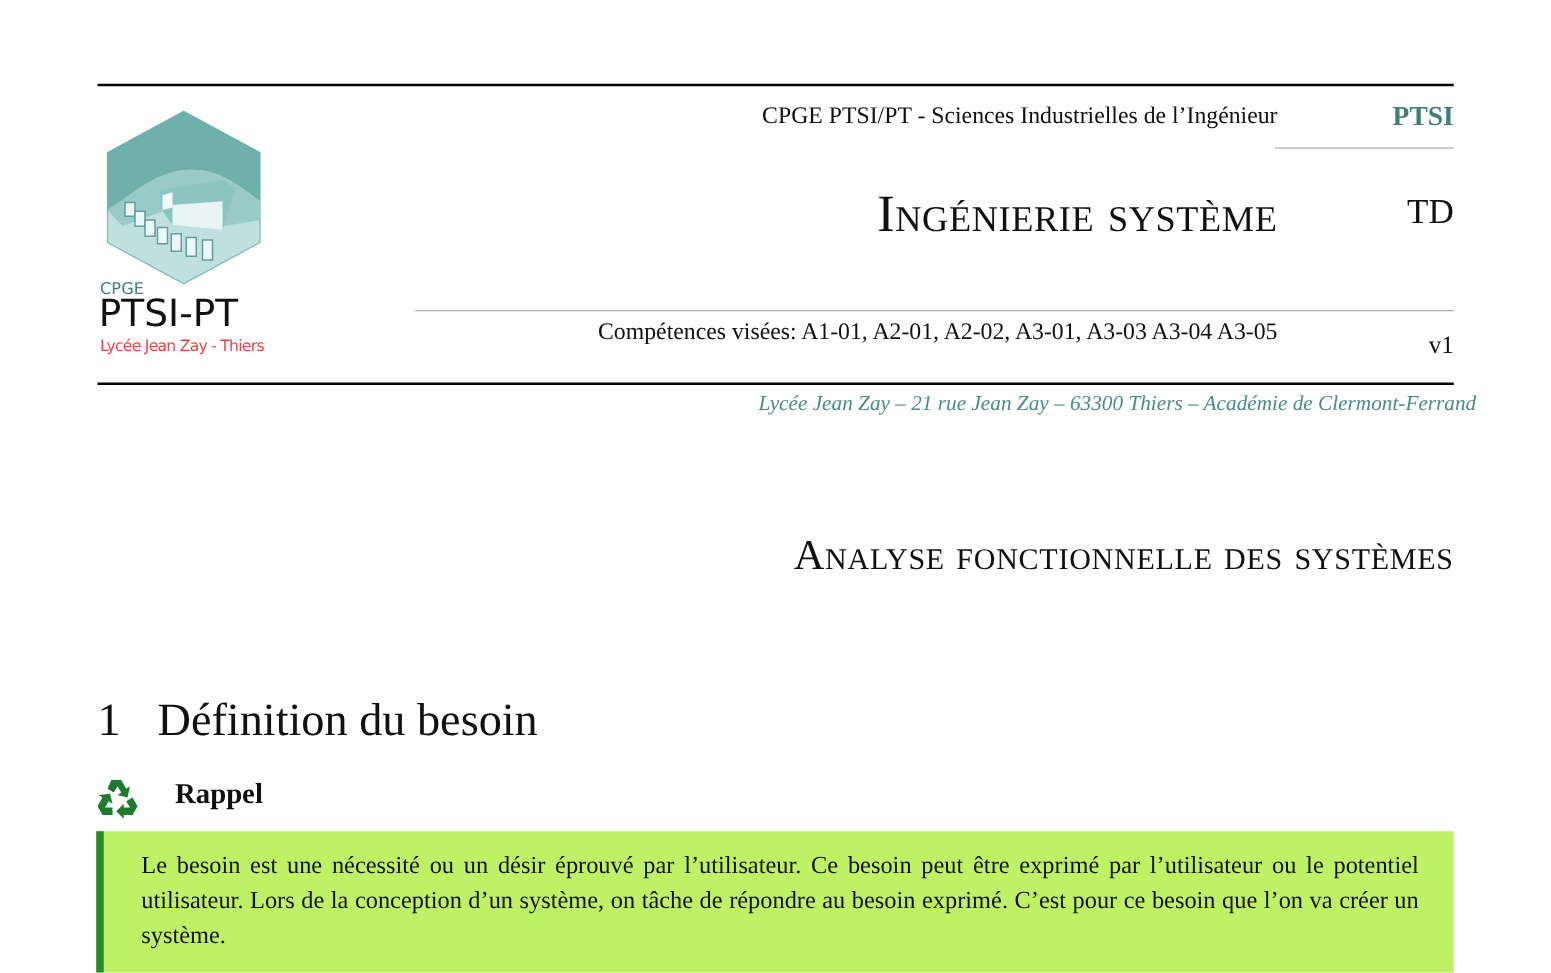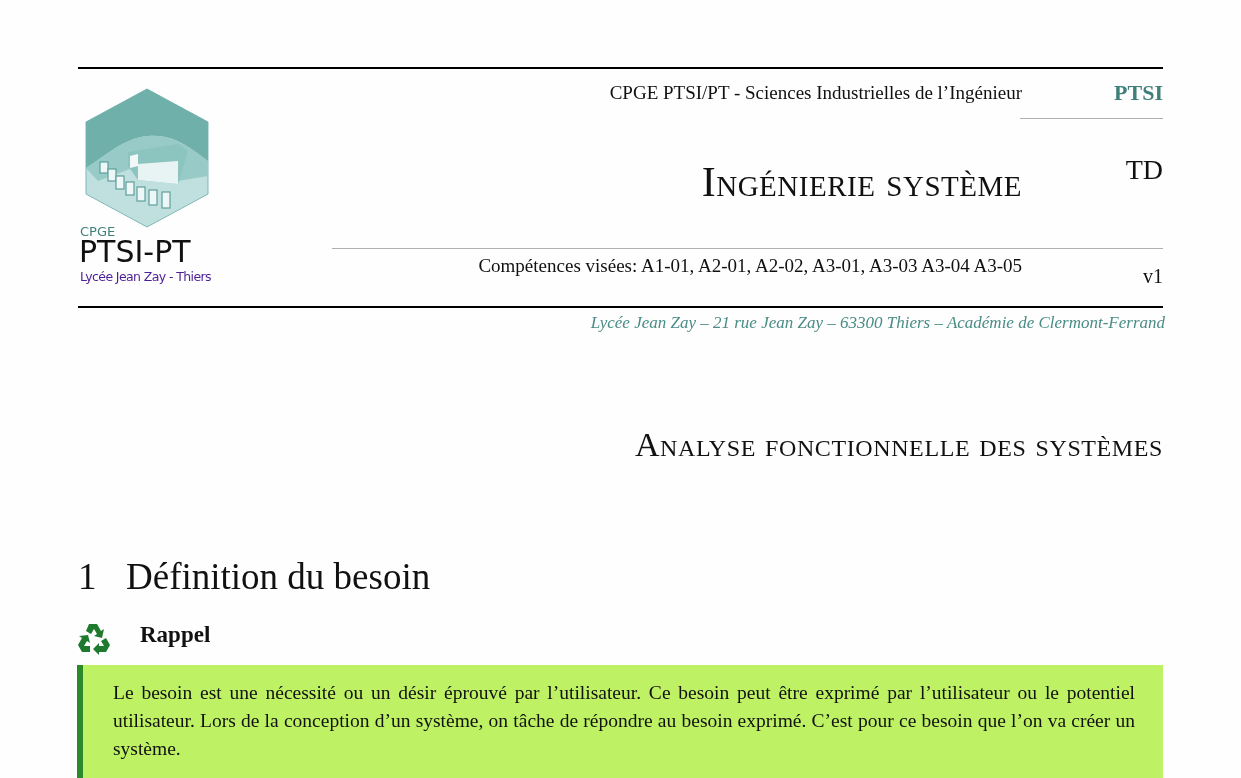--- a/index.html
+++ b/index.html
@@ -4,26 +4,26 @@
   <style>
     html, body { margin: 0; padding: 0; background: #fefefe; }
     body { width: 1241px; height: 778px; position: relative; overflow: hidden; font-family: "Liberation Serif", "DejaVu Serif", serif; color: #111; }
     .rule { position: absolute; background: #000; }
     .thin { position: absolute; background: #b0b0b0; height: 1px; }
     .logo { position: absolute; left: 78px; top: 86px; width: 140px; height: 205px; }
     .abs { position: absolute; white-space: nowrap; }
     .center { text-align: right; }
     .sc { font-variant: small-caps; }
     .subtitle { left: 330px; width: 692px; top: 82px; font-size: 19px; }
-    .title { left: 330px; width: 692px; top: 158px; font-size: 42px; letter-spacing: 0.5px; }
+    .title { left: 330px; width: 692px; top: 148px; font-size: 42px; letter-spacing: 0.5px; }
     .ptsi { left: 1020px; width: 143px; top: 80px; font-size: 22px; font-weight: bold; color: #3f7f7a; }
     .td { left: 1020px; width: 143px; top: 154px; font-size: 28px; }
     .comp { left: 330px; width: 692px; top: 253px; font-size: 19px; line-height: 25px; }
     .v1 { left: 1020px; width: 143px; top: 265px; font-size: 20px; }
-    .address { left: 80px; width: 1085px; top: 313px; font-size: 17px; font-style: italic; color: #4a8c86; }
+    .address { left: 96px; width: 1085px; top: 313px; font-size: 17px; font-style: italic; color: #4a8c86; }
     .doc-title { left: 78px; width: 1085px; top: 426px; font-size: 34px; letter-spacing: 0.6px; }
     .sec { left: 78px; top: 555px; font-size: 37px; font-weight: normal; }
     .sec .num { display: inline-block; width: 48px; }
     .rappel-icon { position: absolute; left: 77px; top: 621px; width: 34px; height: 34px; }
     .rappel-label { left: 140px; top: 622px; font-size: 23px; font-weight: bold; }
     .box { position: absolute; left: 77px; top: 665px; width: 1086px; height: 113px; background: #bef264; border-left: 6px solid #2a8a2a; box-sizing: border-box; }
     .box p { margin: 0; position: absolute; left: 30px; top: 14px; width: 1022px; font-size: 19.5px; line-height: 28px; text-align: justify; white-space: normal; }
   </style>
 </head>
 <body>
@@ -46,21 +46,21 @@
       <rect x="30" y="83" width="8" height="12"></rect>
       <rect x="38" y="90" width="8" height="13"></rect>
       <rect x="48" y="96" width="8" height="13"></rect>
       <rect x="59" y="101" width="8" height="14"></rect>
       <rect x="71" y="104" width="8" height="15"></rect>
       <rect x="84" y="106" width="8" height="16"></rect>
     </g>
   </svg>
   <div class="abs" style="left:2px; top:138px; font-family:'DejaVu Sans',sans-serif; font-size:13px; color:#3f7f7a;">CPGE</div>
   <div class="abs" style="left:1px; top:148px; font-family:'DejaVu Sans',sans-serif; font-size:30px; font-weight:500; color:#111; letter-spacing:0px;">PTSI-PT</div>
-  <div class="abs" style="left:2px; top:183px; font-family:'DejaVu Sans',sans-serif; font-size:12.5px; color:#4c1d95; letter-spacing:-0.6px;">Lycée Jean Zay - Thiers</div>
+  <div class="abs" style="left:2px; top:183px; font-family:'DejaVu Sans',sans-serif; font-size:12.5px; color:#ef4444; letter-spacing:-0.6px;">Lycée Jean Zay - Thiers</div>
 </div>
 
 <div class="abs center subtitle">CPGE PTSI/PT - Sciences Industrielles de l’Ingénieur</div>
 <div class="abs center title sc">Ingénierie système</div>
 <div class="abs center ptsi">PTSI</div>
 <div class="abs center td">TD</div>
 <div class="abs center comp">
   <div>Compétences visées: A1-01, A2-01, A2-02, A3-01, A3-03 A3-04 A3-05</div>
 </div>
 <div class="abs center v1">v1</div>

